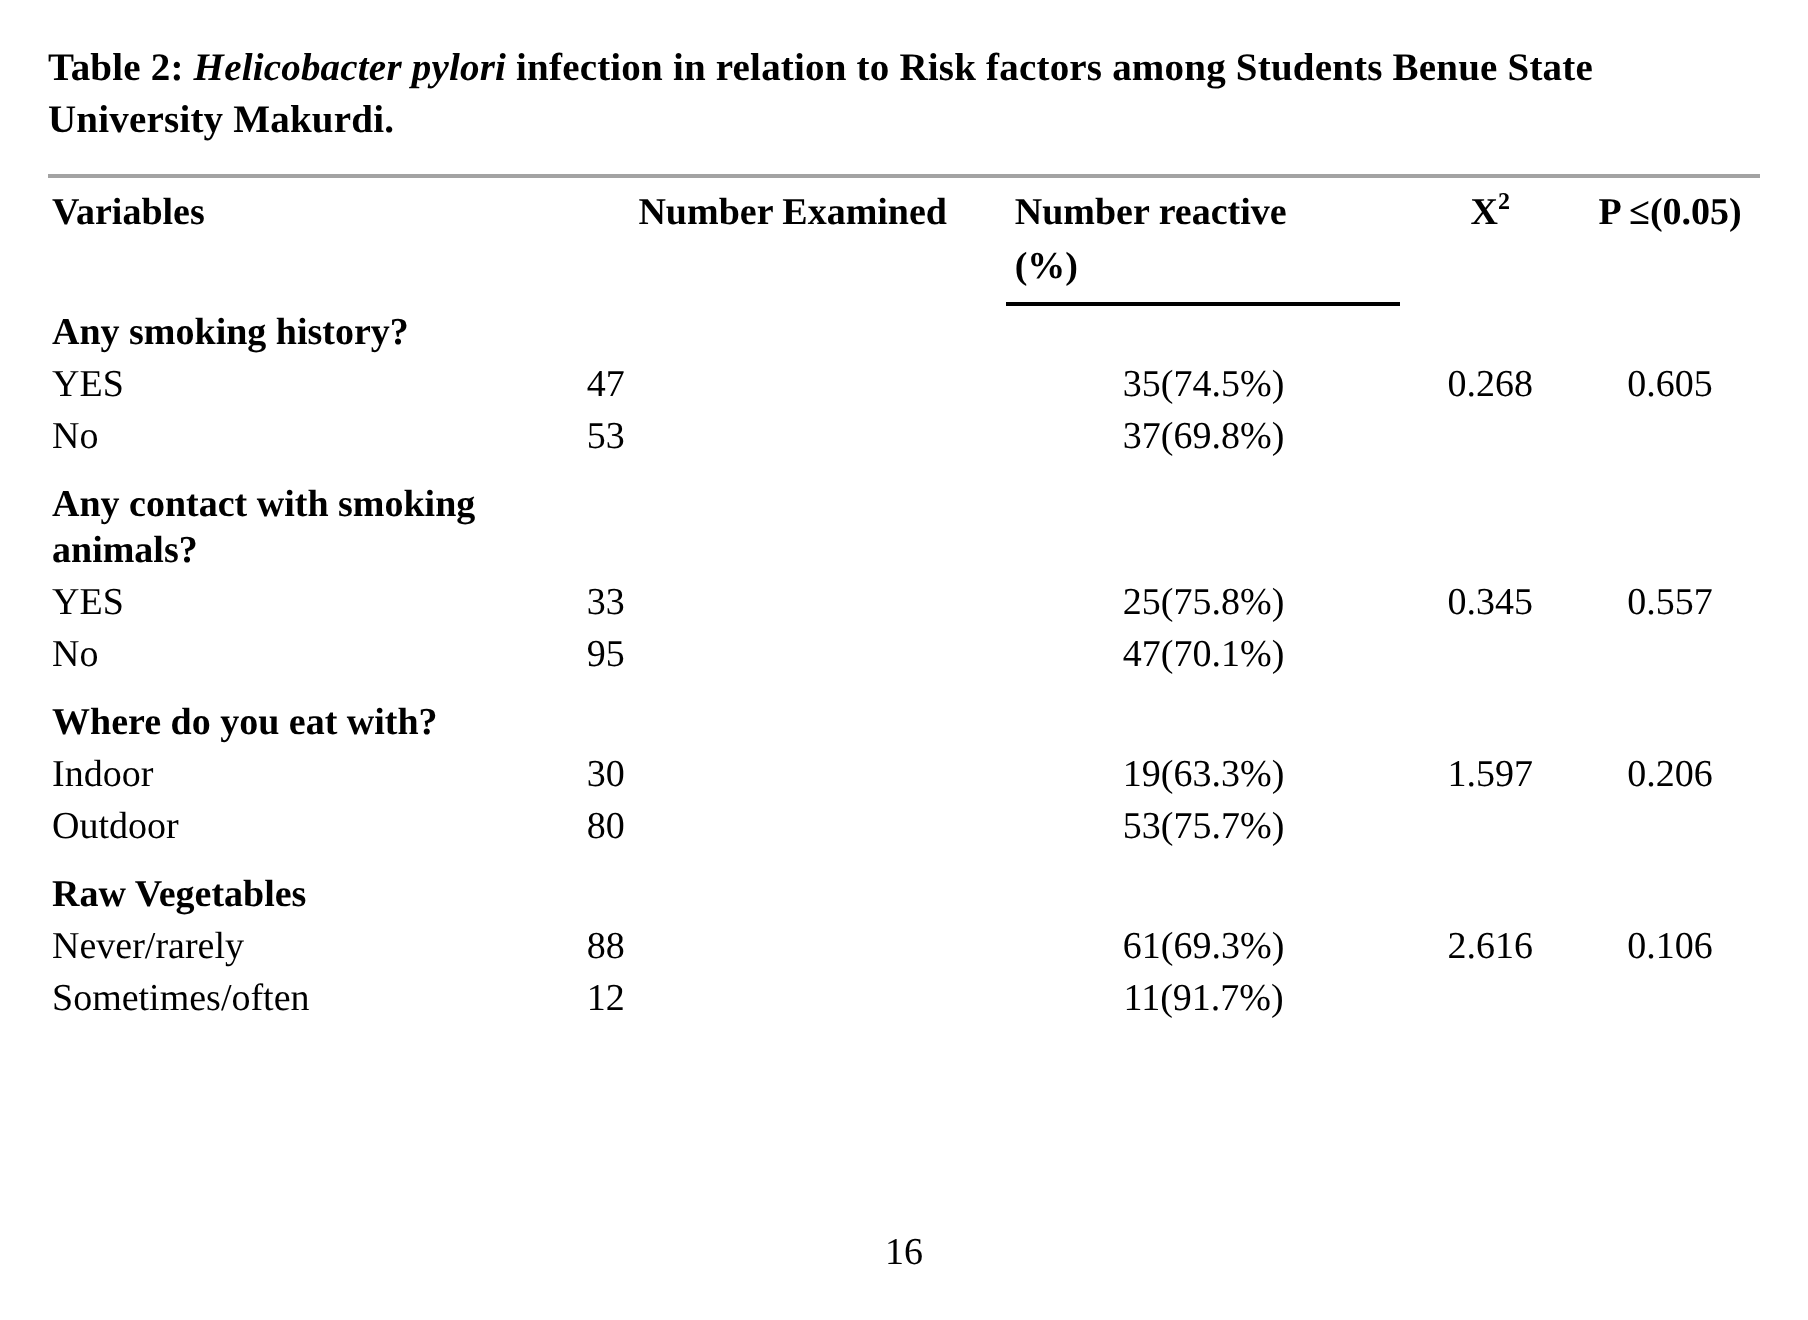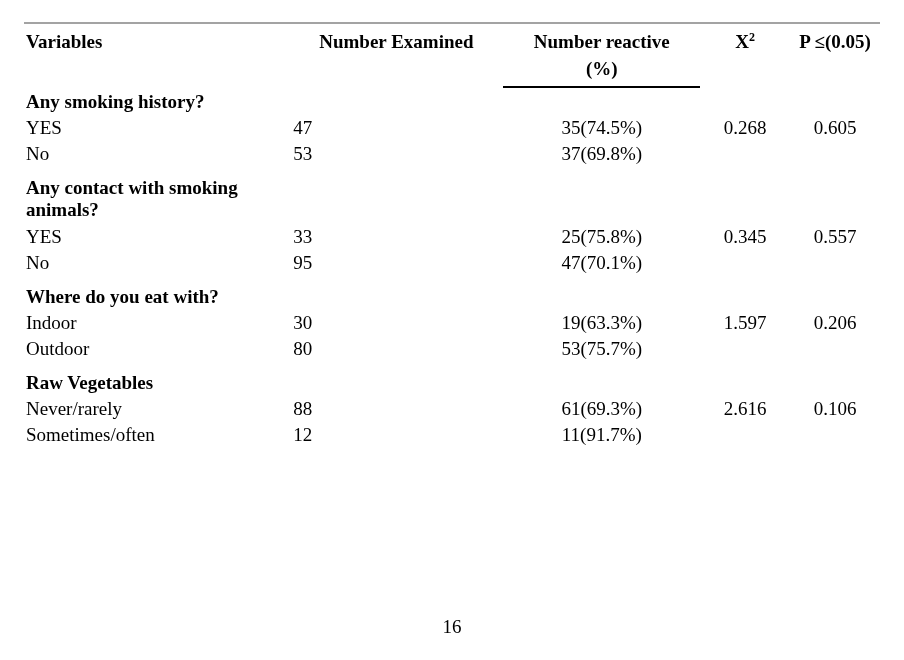--- a/index.html
+++ b/index.html
@@ -51,21 +51,21 @@
   thead tr.head-row th {
     border-top: 2px solid #a3a3a3;
   }
   thead tr.head-row2 th {
     padding-top: 0;
     padding-bottom: 6px;
     border-bottom: 2px solid #000;
   }
   th.var-h  { text-align: left; padding-left: 2px; }
   th.exam-h { text-align: center; }
-  th.react-h{ text-align: center; }
+  th.react-h{ text-align: left; }
   th.chi-h  { text-align: center; }
   th.p-h    { text-align: center; }
 
   sup.chi {
     font-size: 12px;
     vertical-align: super;
     line-height: 0;
   }
 
   tbody td {
@@ -97,20 +97,24 @@
     bottom: 22px;
     text-align: center;
     font-size: 19px;
   }
 </style>
 </head>
 <body>
 
 <div class="page">
 
+  <p class="caption">
+    <span>Table 2:</span>
+    <span class="italic">Helicobacter pylori</span><span> infection in relation to Risk factors among Students Benue State University Makurdi.</span>
+  </p>
 
   <table class="data">
     <colgroup>
       <col class="c-var">
       <col class="c-exam">
       <col class="c-react">
       <col class="c-chi">
       <col class="c-p">
     </colgroup>
     <thead>

